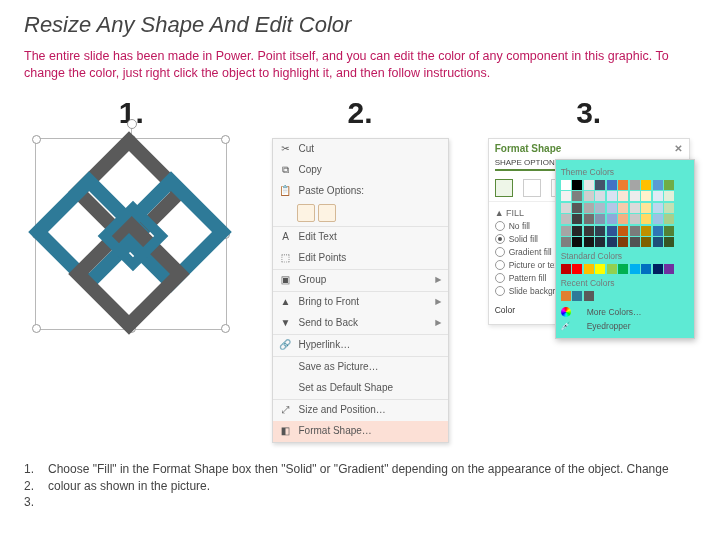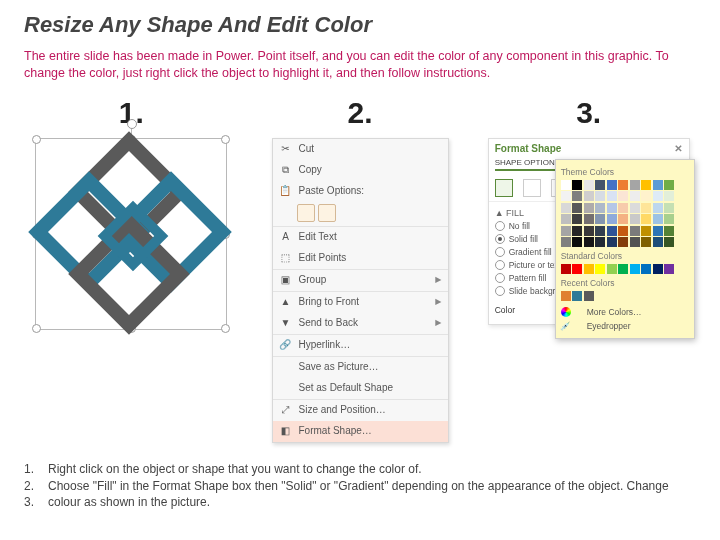--- a/index.html
+++ b/index.html
@@ -12,21 +12,21 @@
     color: #333;
     position: relative;
     overflow: hidden;
   }
   .slide {
     padding: 12px 24px 12px 24px;
   }
   .title {
     font-size: 22px;
     font-style: italic;
-    font-weight: bold;
+    font-weight: normal;
     color: #444;
     margin: 0 0 10px 0;
   }
   .desc {
     font-size: 12.5px;
     line-height: 1.35;
     color: #be185d;
     margin: 0 0 14px 0;
   }
   .cols {
@@ -146,21 +146,21 @@
   .radio-dot { width:8px; height:8px; border:1px solid #999; border-radius:50%; display:inline-block;}
   .radio-dot.on::after { content:""; display:block; width:4px; height:4px; background:#555; border-radius:50%; margin:2px;}
   .color-row { display:flex; align-items:center; gap:6px; padding:4px 0 2px 0; font-size:8.5px;}
   .color-btn { width:22px; height:14px; border:1px solid #ccc; background:linear-gradient(#f0b070,#e08030); position:relative;}
   .color-btn::after { content:"▾"; position:absolute; right:-10px; top:0; font-size:8px; color:#888;}
   
   .picker {
     position:absolute;
     top: 20px; right: -6px;
     width: 128px;
-    background:#fef9c3;
+    background:#5eead4;
     border:1px solid #ccc;
     box-shadow: 1px 2px 6px rgba(0,0,0,0.25);
     padding: 5px;
     font-size:8.5px;
   }
   .pk-label { color:#777; margin: 2px 0 3px 0; }
   .sw-grid { display:grid; grid-template-columns: repeat(10, 10px); gap:1.5px; margin-bottom:4px;}
   .sw { width:10px; height:10px; }
   .sw-row-std { display:grid; grid-template-columns: repeat(10, 10px); gap:1.5px; margin-bottom:4px;}
   .pk-link { display:flex; align-items:center; gap:16px; padding:2px 0; color:#555;}
@@ -418,17 +418,16 @@
     </div>
   </div>
 
   <div class="steps">
     <ol class="nums" id="step-nums">
         <li>1.</li>
         <li>2.</li>
         <li>3.</li>
       </ol>
     <ul class="texts" id="step-texts">
-        <li>Right click on the object or shape that you want to change the color of.</li>
         <li>Choose "Fill" in the Format Shape box then "Solid" or "Gradient" depending on the appearance of the object. Change colour as shown in the picture.</li>
       </ul>
   </div>
 </div>
 
 </body></html>

